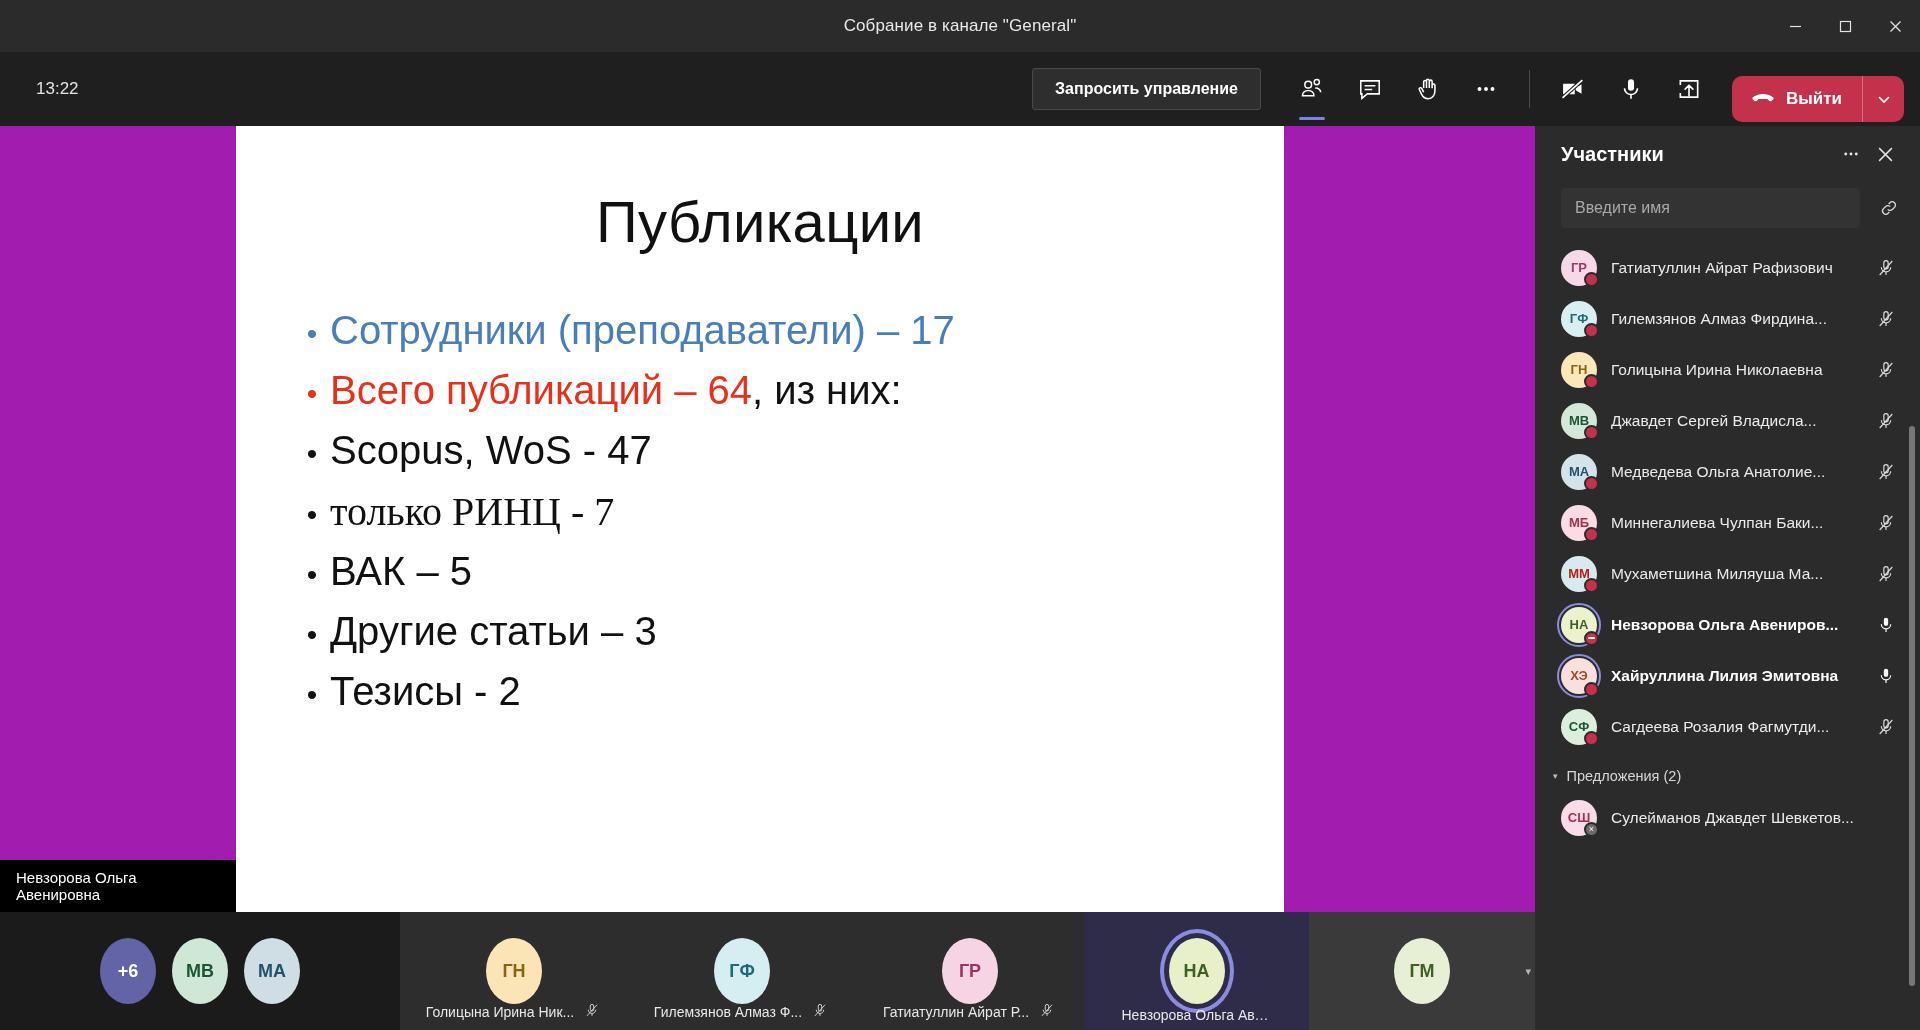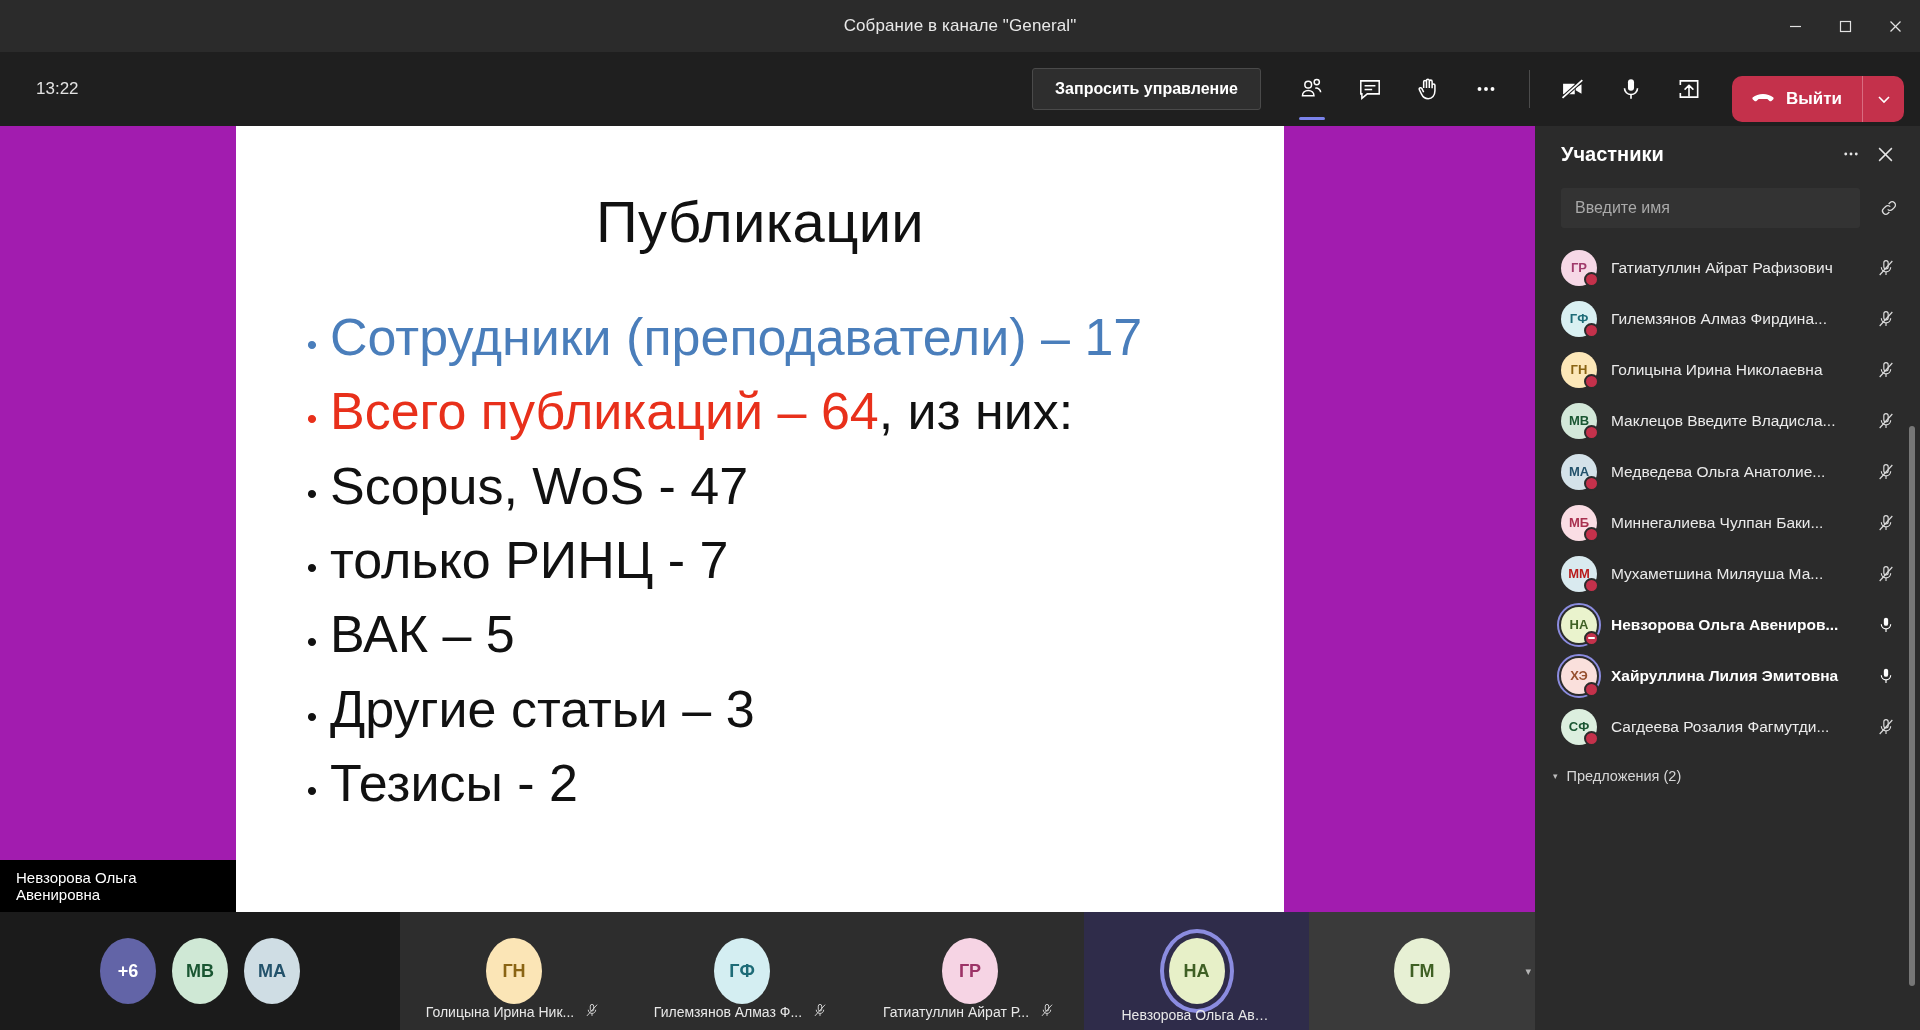--- a/index.html
+++ b/index.html
@@ -65,21 +65,21 @@
     position: absolute; left: 236px; top: 0; width: 1048px; height: 786px;
     background: #ffffff; overflow: hidden;
   }
   .slide-title {
     text-align: center; color: #111; font-size: 58px; margin-top: 62px;
     font-family: "Liberation Sans", sans-serif; letter-spacing: .3px;
   }
   .slide-body { margin-top: 52px; padding-left: 58px; }
   .s-line { display: flex; align-items: baseline; margin-bottom: 13px; }
   .s-bullet { font-size: 30px; line-height: 1; width: 36px; text-align: center; flex: none; }
-  .s-text { font-size: 52px; color: #111; line-height: 1.18; white-space: nowrap; }
+  .s-text { font-size: 40px; color: #111; line-height: 1.18; white-space: nowrap; }
   .presenter-tag {
     position: absolute; left: 0; bottom: 0; background: #000; color: #fff;
     font-size: 15px; padding: 9px 14px 9px 16px; max-width: 236px;
   }
 
   
   .filmstrip {
     position: absolute; left: 0; top: 912px; width: 1535px; height: 118px;
     background: #1b1b1b; display: flex;
   }
@@ -282,21 +282,21 @@
           <div class="s-line">
             <div class="s-bullet" style="color: rgb(232, 48, 27);">•</div>
             <div class="s-text"><span style="color: rgb(232, 48, 27);">Всего публикаций – 64</span><span style="color: rgb(17, 17, 17);">, из них:</span></div>
           </div>
           <div class="s-line">
             <div class="s-bullet" style="color: rgb(17, 17, 17);">•</div>
             <div class="s-text"><span style="color: rgb(17, 17, 17);">Scopus, WoS  - 47</span></div>
           </div>
           <div class="s-line">
             <div class="s-bullet" style="color: rgb(17, 17, 17);">•</div>
-            <div class="s-text"><span style="color: rgb(17, 17, 17);">только РИНЦ  - 7</span></div>
+            <div class="s-text"><span style="color: rgb(17, 17, 17); font-family: Liberation Serif, serif;">только РИНЦ  - 7</span></div>
           </div>
           <div class="s-line">
             <div class="s-bullet" style="color: rgb(17, 17, 17);">•</div>
             <div class="s-text"><span style="color: rgb(17, 17, 17);">ВАК – 5</span></div>
           </div>
           <div class="s-line">
             <div class="s-bullet" style="color: rgb(17, 17, 17);">•</div>
             <div class="s-text"><span style="color: rgb(17, 17, 17);">Другие статьи – 3</span></div>
           </div>
           <div class="s-line">
@@ -434,21 +434,21 @@
               <line x1="12" y1="16.9" x2="12" y2="20.4"></line>
               <line x1="4.4" y1="20.4" x2="19.6" y2="3.6"></line>
             </svg>
           </div>
         </div>
         <div class="prow">
           <div class="av-wrap">
             <div class="avatar av-list" style="background: rgb(211, 232, 217); color: rgb(26, 86, 50);">МВ</div>
             <div class="pres-dot"></div>
           </div>
-          <div class="pname">Маклецов Введите Владисла...</div>
+          <div class="pname">Джавдет Сергей Владисла...</div>
           <div class="mic-ico">
             <svg width="20" height="20" viewBox="0 0 24 24" fill="none" stroke="#dcdcdc" stroke-width="1.4">
               <rect x="9.4" y="3.2" width="5.2" height="9.8" rx="2.6"></rect>
               <path d="M6.4 11.2c0 3.1 2.5 5.5 5.6 5.5s5.6-2.4 5.6-5.5"></path>
               <line x1="12" y1="16.9" x2="12" y2="20.4"></line>
               <line x1="4.4" y1="20.4" x2="19.6" y2="3.6"></line>
             </svg>
           </div>
         </div>
         <div class="prow">
@@ -539,16 +539,25 @@
               <line x1="12" y1="16.9" x2="12" y2="20.4"></line>
               <line x1="4.4" y1="20.4" x2="19.6" y2="3.6"></line>
             </svg>
           </div>
         </div>
       </div>
     <div class="section-hdr">
       <span class="sect-caret">▾</span>
       <span>Предложения (2)</span>
     </div>
+    <div class="plist" id="sugg-list" style="margin-top:0">
+        <div class="prow">
+          <div class="av-wrap">
+            <div class="avatar av-list" style="background: rgb(250, 219, 233); color: rgb(168, 48, 79);">СШ</div>
+            <div class="pres-dot offline"></div>
+          </div>
+          <div class="pname">Сулейманов Джавдет Шевкетов...</div>
+        </div>
+      </div>
     <div class="pscroll"></div>
   </div>
 
 </div>
 
 </body></html>

